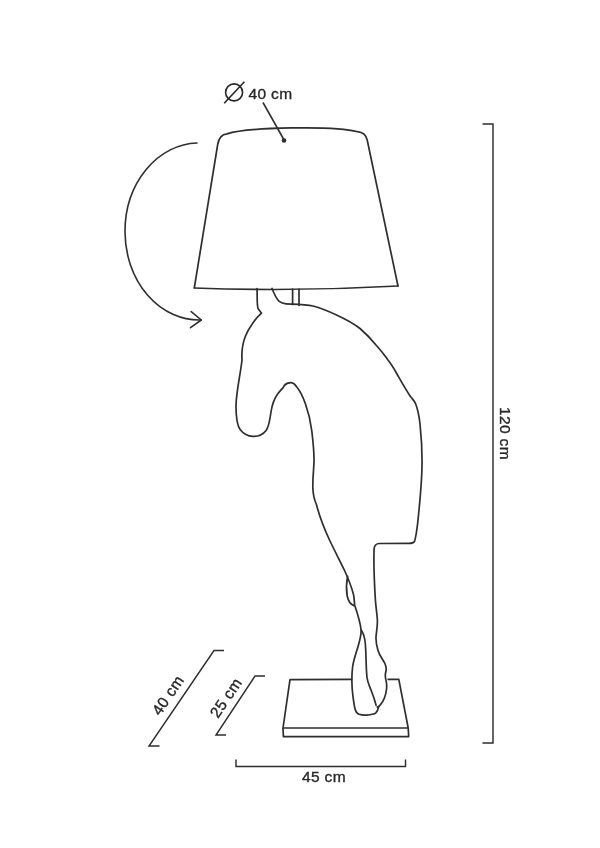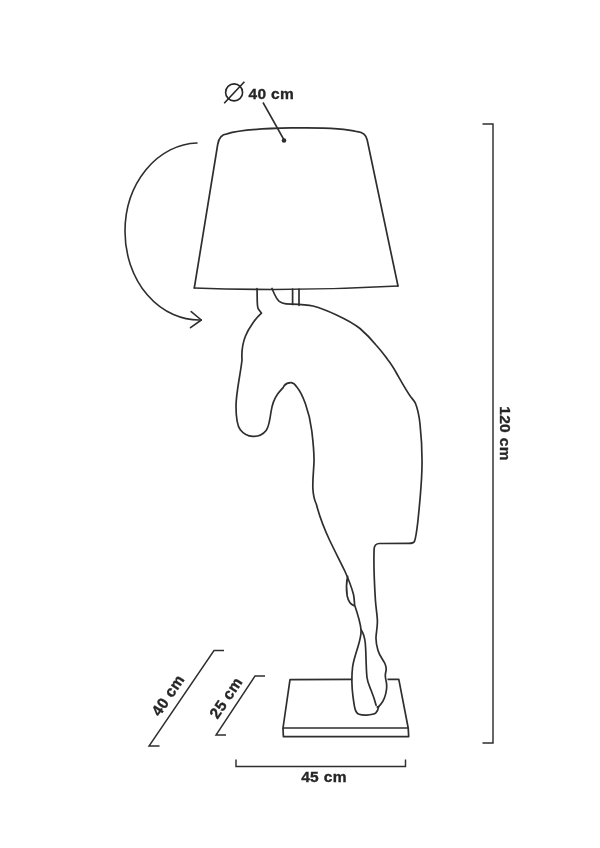--- a/index.html
+++ b/index.html
@@ -1,16 +1,16 @@
 <!DOCTYPE html>
 <html><head>
 <meta charset="utf-8">
 <style>
   html,body{margin:0;padding:0;background:#fff;}
-  .wrap{width:600px;height:848px;position:relative;overflow:hidden;background:#fff;font-weight:bold;}
+  .wrap{width:600px;height:848px;position:relative;overflow:hidden;background:#fff;}
   svg{position:absolute;top:0;left:0;}
   text{font-family:"Liberation Sans", sans-serif;fill:#262626;}
 </style>
 </head>
 <body>
 <div class="wrap">
 <svg width="600" height="848" viewBox="0 0 600 848">
 
   <g fill="none" stroke="#2e2e2e" stroke-width="1.7" stroke-linecap="round" stroke-linejoin="round">
     <path d="M194.3,288 L217.7,144.5 Q219.4,134.4 227,133.9 C247.5,127.3 334,125.4 357.5,131.7 Q365.6,132.6 367.2,140 L398,286"></path>

